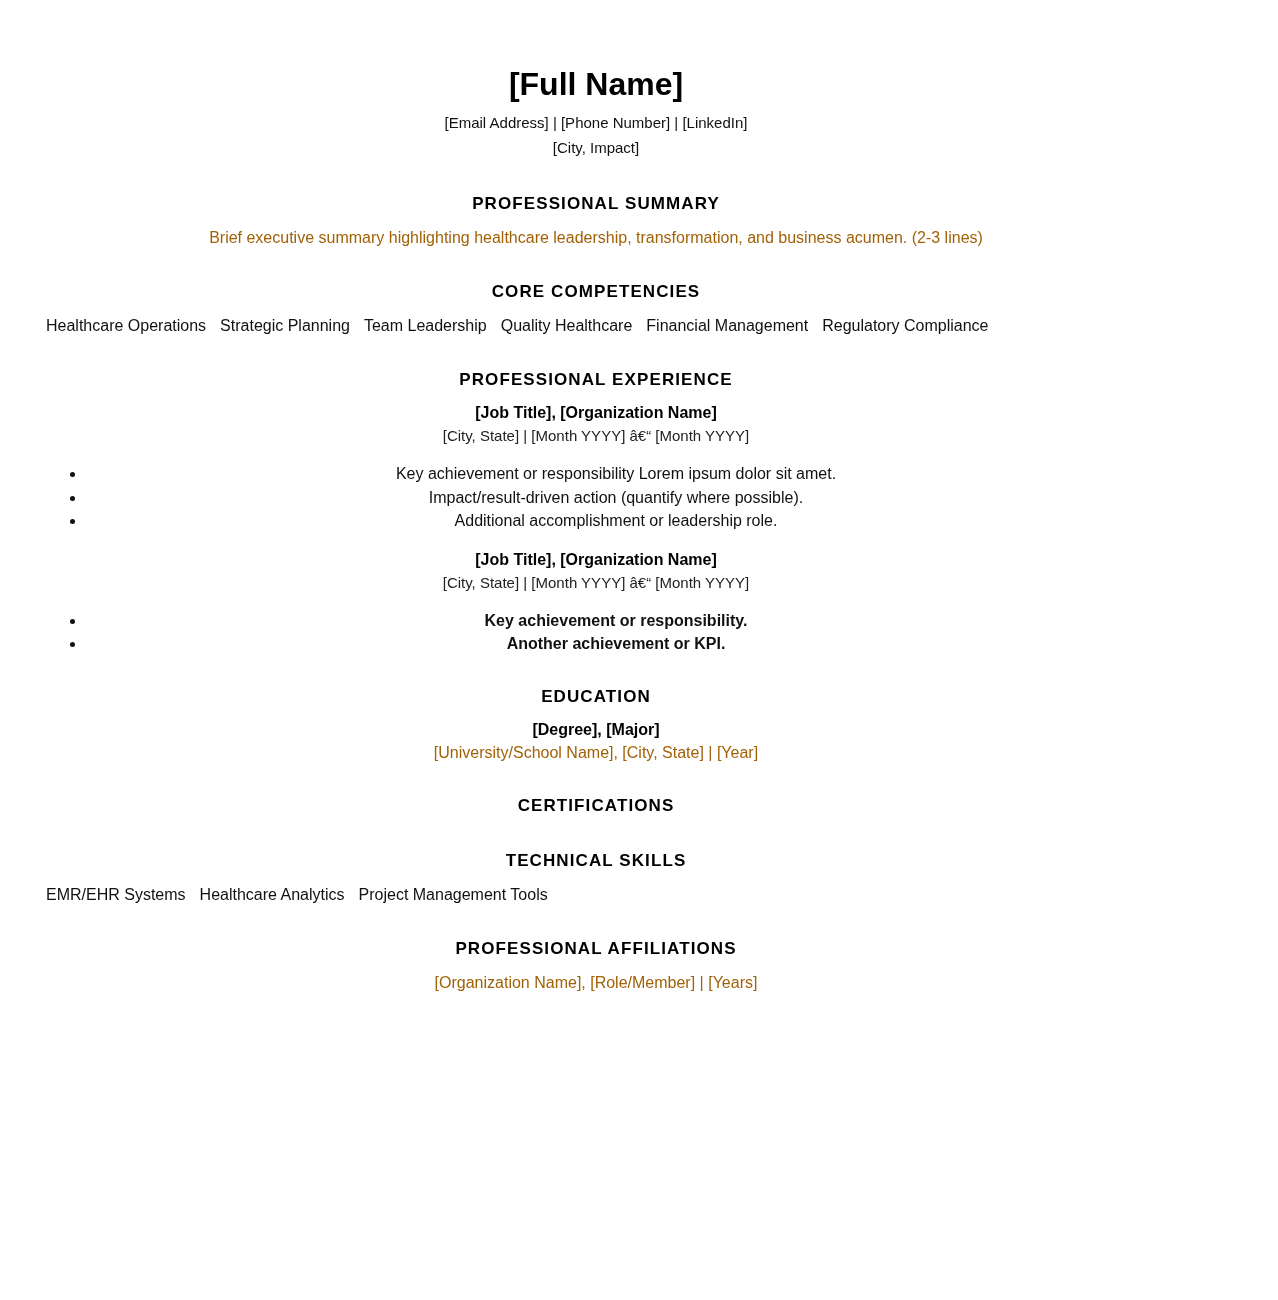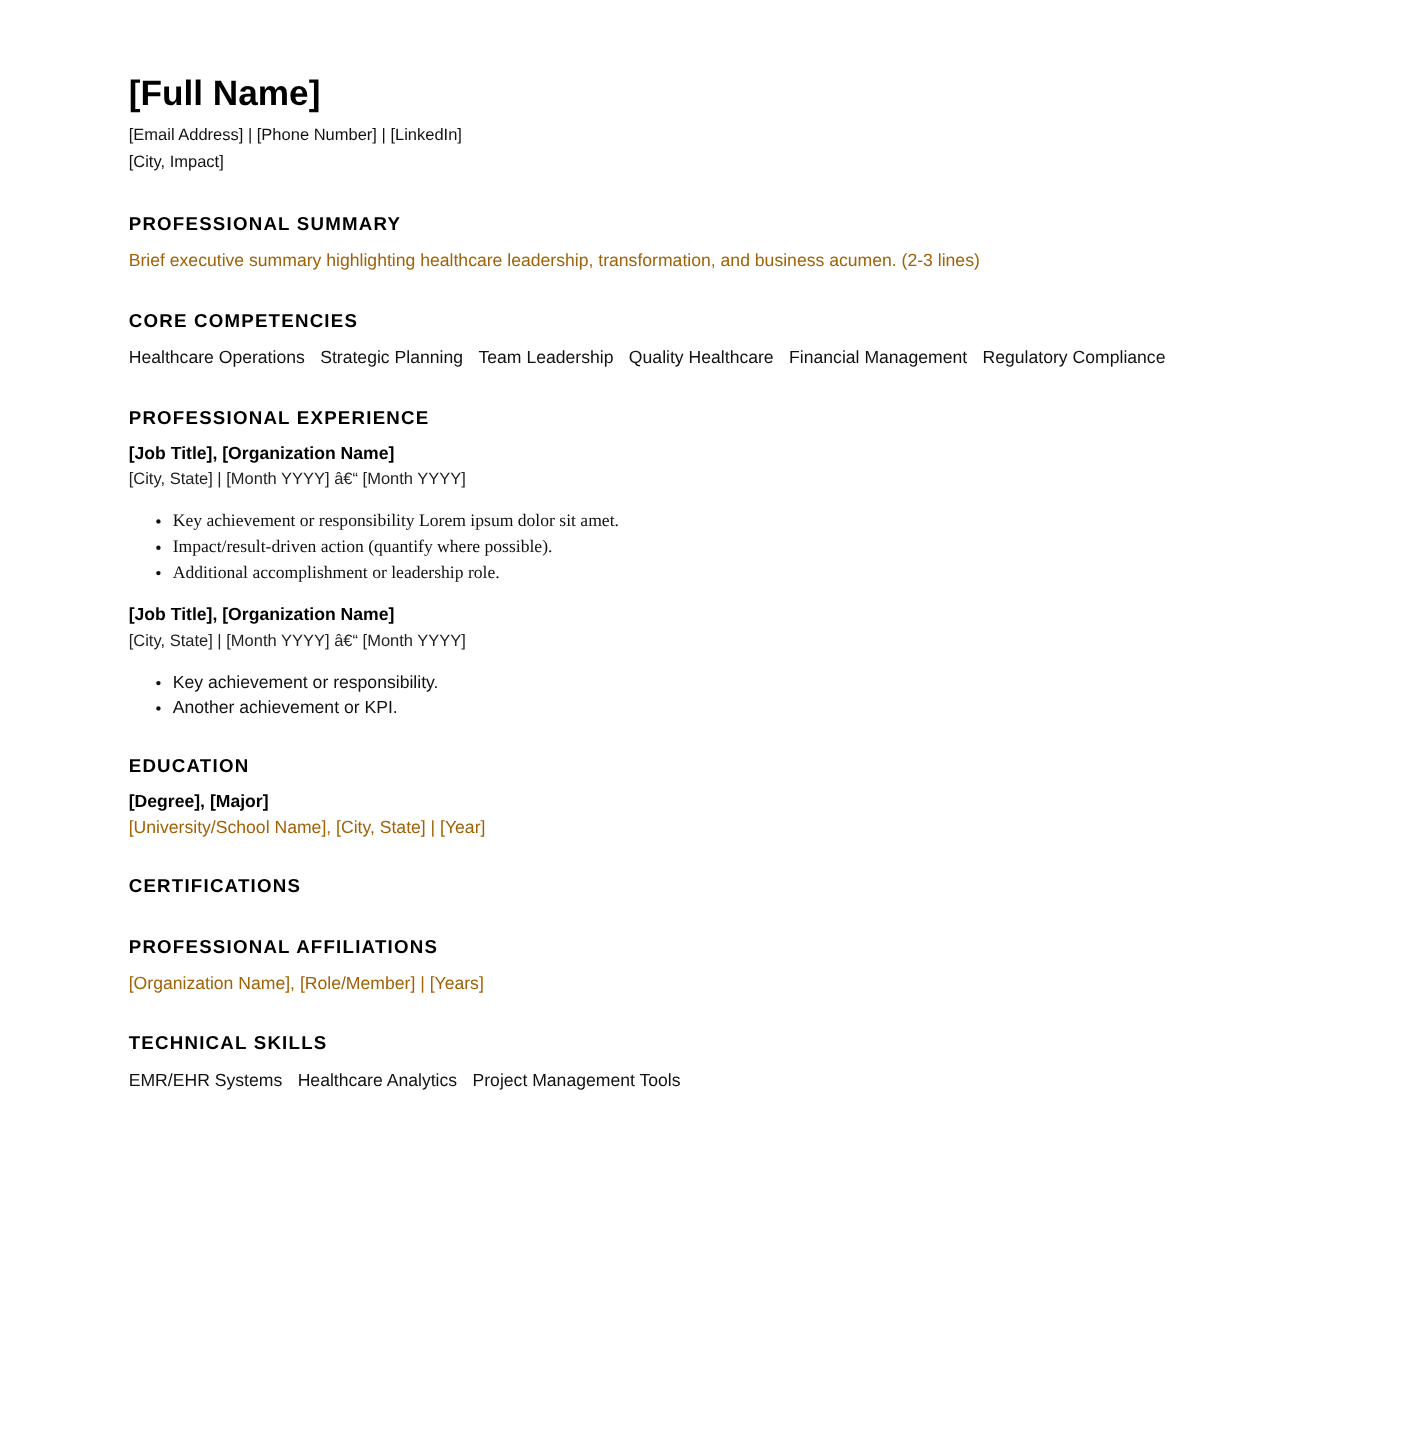--- a/index.html
+++ b/index.html
@@ -9,22 +9,23 @@
       width: 1278px;
       height: 1300px;
       overflow: hidden;
     }
     body {
       font-family: "Liberation Sans", sans-serif;
       color: #111111;
     }
     .page {
       position: relative;
-      padding: 62px 0 0 117px;
+      padding: 62px 0 0 46px;
       width: 1100px;
+      text-align: center;
     }
     .name {
       font-size: 32px;
       font-weight: bold;
       margin: 0;
       line-height: 44px;
       color: #000;
     }
     .contact {
       font-size: 15px;
@@ -106,54 +107,54 @@
       <span>Regulatory Compliance</span>
     </div>
   </div>
 
   <div class="section" style="margin-top:31px;">
     <h2 class="section-title">PROFESSIONAL EXPERIENCE</h2>
 
     <div style="margin-top:9px;">
       <div class="job-title">[Job Title], [Organization Name]</div>
       <div class="job-meta">[City, State]  |  [Month YYYY] â€“ [Month YYYY]</div>
-      <ul class="bullets" style="margin-top:15px;font-family:Liberation Serif, serif;">
+      <ul class="bullets" style="margin-top:15px;">
         <li>Key achievement or responsibility Lorem ipsum dolor sit amet.</li>
         <li>Impact/result-driven action (quantify where possible).</li>
         <li>Additional accomplishment or leadership role.</li>
       </ul>
     </div>
 
     <div style="margin-top:15px;">
       <div class="job-title">[Job Title], [Organization Name]</div>
       <div class="job-meta">[City, State]  |  [Month YYYY] â€“ [Month YYYY]</div>
-      <ul class="bullets" style="margin-top:15px;">
+      <ul class="bullets" style="margin-top:15px;font-weight:bold;">
         <li>Key achievement or responsibility.</li>
         <li>Another achievement or KPI.</li>
       </ul>
     </div>
   </div>
 
   <div class="section" style="margin-top:29px;">
     <h2 class="section-title">EDUCATION</h2>
     <div class="job-title" style="margin-top:9px;">[Degree], [Major]</div>
     <div class="body-text">[University/School Name], [City, State]  |  [Year]</div>
   </div>
 
   <div class="section" style="margin-top:30px;">
     <h2 class="section-title">CERTIFICATIONS</h2>
   </div>
 
   <div class="section" style="margin-top:31px;">
-    <h2 class="section-title">PROFESSIONAL AFFILIATIONS</h2>
-    <div class="body-text" style="margin-top:11px;">[Organization Name], [Role/Member]  |  [Years]</div>
-  </div>
-
-  <div class="section" style="margin-top:31px;">
     <h2 class="section-title">TECHNICAL SKILLS</h2>
     <div class="inline-list" style="margin-top:11px;">
       <span>EMR/EHR Systems</span>
       <span>Healthcare Analytics</span>
       <span>Project Management Tools</span>
     </div>
   </div>
 
+  <div class="section" style="margin-top:31px;">
+    <h2 class="section-title">PROFESSIONAL AFFILIATIONS</h2>
+    <div class="body-text" style="margin-top:11px;">[Organization Name], [Role/Member]  |  [Years]</div>
+  </div>
+
 </div>
 
 </body></html>

